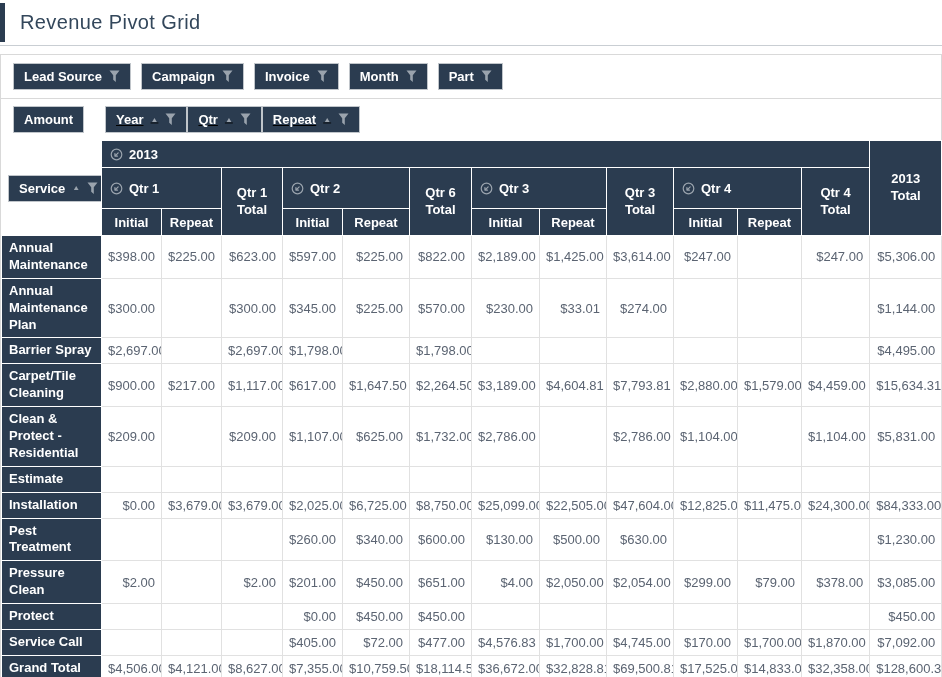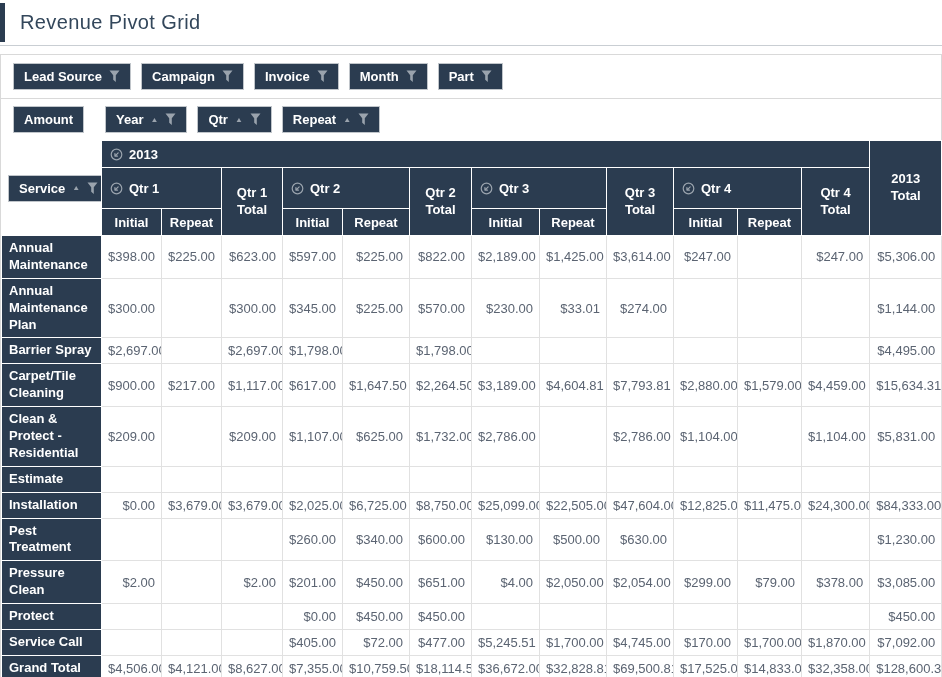--- a/index.html
+++ b/index.html
@@ -8,21 +8,21 @@
   
   .titlebar{position:relative;height:45px;border-bottom:1px solid #c9ced3;display:flex;align-items:center;background:#fff;}
   .accent{position:absolute;left:0;top:3px;bottom:3px;width:5px;background:#2b3c50;}
   .titlebar h1{margin:0 0 0 20px;font-size:20px;font-weight:400;color:#33475b;letter-spacing:.4px;}
 
   
   .pivot{margin-top:8px;border:1px solid #d9d9d9;border-bottom:none;}
   .filterrow{display:flex;gap:10px;padding:8px 12px;border-bottom:1px solid #d9d9d9;align-items:center;}
   .fieldsrow{display:flex;align-items:center;padding:7px 20px 7px 12px;}
   .fieldsrow .left{width:92px;flex:none;}
-  .colfields{display:flex;gap:10px;align-items:flex-start;}
+  .colfields{display:flex;align-items:flex-start;text-decoration:underline;}
 
   
   .fbtn{display:inline-flex;align-items:center;gap:7px;background:#2b3c50;border:1px solid #c0c5ca;
         color:#fff;font-size:13px;font-weight:700;padding:5px 10px;cursor:pointer;white-space:nowrap;}
   .fbtn .sort{color:#9aa3ad;font-size:8px;line-height:1;transform:scaleY(.85);}
   .fbtn svg{display:block;}
 
   
   table.pg{border-collapse:collapse;table-layout:fixed;width:940px;}
   table.pg th,table.pg td{overflow:hidden;box-sizing:border-box;}
@@ -167,21 +167,21 @@
           <tr>
             <th class="dark qhdr h2" colspan="2"><span><svg width="13" height="13" viewBox="0 0 14 14">
                   <circle cx="7" cy="7" r="5.7" fill="none" stroke="#9aa3ad" stroke-width="1.3"></circle>
                   <path d="M8.8 5.2 L5.3 8.7 M5.3 8.7 V5.9 M5.3 8.7 H8.1" stroke="#9aa3ad" stroke-width="1.3" fill="none" stroke-linecap="round"></path>
                 </svg></span><span class="clabel">Qtr 1</span></th>
             <th class="dark center" rowspan="2"><span class="wrap44">Qtr 1 Total</span></th>
             <th class="dark qhdr h2" colspan="2"><span><svg width="13" height="13" viewBox="0 0 14 14">
                   <circle cx="7" cy="7" r="5.7" fill="none" stroke="#9aa3ad" stroke-width="1.3"></circle>
                   <path d="M8.8 5.2 L5.3 8.7 M5.3 8.7 V5.9 M5.3 8.7 H8.1" stroke="#9aa3ad" stroke-width="1.3" fill="none" stroke-linecap="round"></path>
                 </svg></span><span class="clabel">Qtr 2</span></th>
-            <th class="dark center" rowspan="2"><span class="wrap44">Qtr 2 Total</span></th>
+            <th class="dark center" rowspan="2"><span class="wrap44">Qtr 6 Total</span></th>
             <th class="dark qhdr h2" colspan="2"><span><svg width="13" height="13" viewBox="0 0 14 14">
                   <circle cx="7" cy="7" r="5.7" fill="none" stroke="#9aa3ad" stroke-width="1.3"></circle>
                   <path d="M8.8 5.2 L5.3 8.7 M5.3 8.7 V5.9 M5.3 8.7 H8.1" stroke="#9aa3ad" stroke-width="1.3" fill="none" stroke-linecap="round"></path>
                 </svg></span><span class="clabel">Qtr 3</span></th>
             <th class="dark center" rowspan="2"><span class="wrap44">Qtr 3 Total</span></th>
             <th class="dark qhdr h2" colspan="2"><span><svg width="13" height="13" viewBox="0 0 14 14">
                   <circle cx="7" cy="7" r="5.7" fill="none" stroke="#9aa3ad" stroke-width="1.3"></circle>
                   <path d="M8.8 5.2 L5.3 8.7 M5.3 8.7 V5.9 M5.3 8.7 H8.1" stroke="#9aa3ad" stroke-width="1.3" fill="none" stroke-linecap="round"></path>
                 </svg></span><span class="clabel">Qtr 4</span></th>
             <th class="dark center" rowspan="2"><span class="wrap44">Qtr 4 Total</span></th>
@@ -359,21 +359,21 @@
             <td class="v">$450.00</td>
           </tr>
           <tr>
             <th class="rl">Service Call</th>
             <td class="v"></td>
             <td class="v"></td>
             <td class="v"></td>
             <td class="v">$405.00</td>
             <td class="v">$72.00</td>
             <td class="v">$477.00</td>
-            <td class="v">$5,245.51</td>
+            <td class="v">$4,576.83</td>
             <td class="v">$1,700.00</td>
             <td class="v">$4,745.00</td>
             <td class="v">$170.00</td>
             <td class="v">$1,700.00</td>
             <td class="v">$1,870.00</td>
             <td class="v">$7,092.00</td>
           </tr>
           <tr>
             <th class="rl">Grand Total</th>
             <td class="v">$4,506.00</td>

